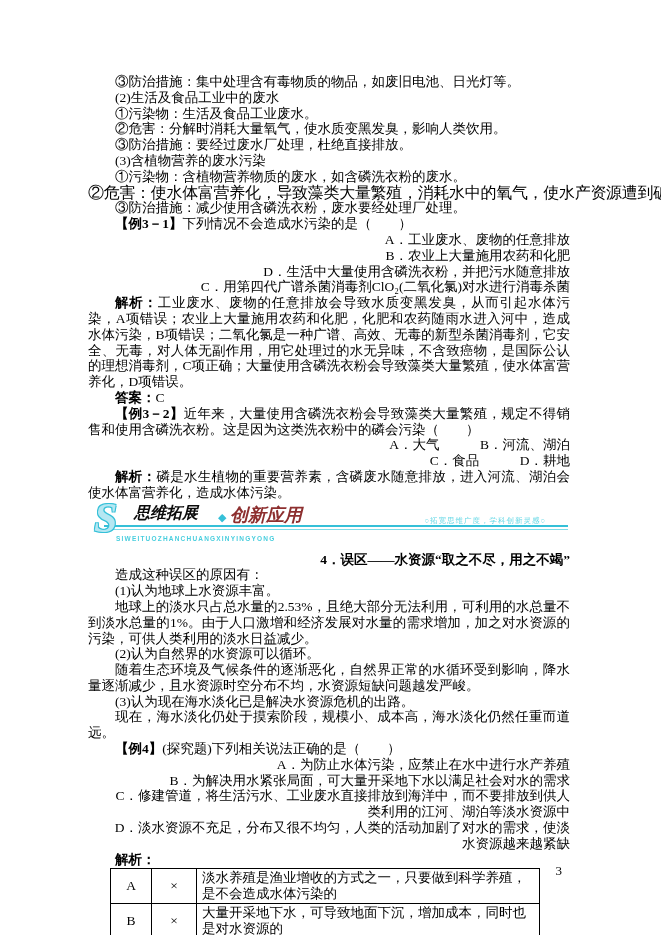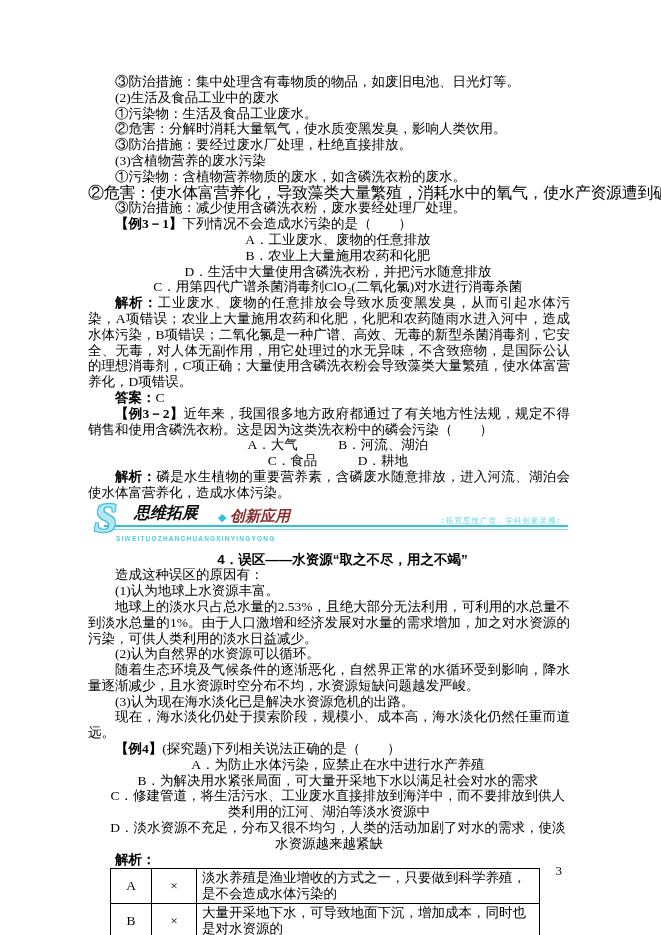--- a/index.html
+++ b/index.html
@@ -11,43 +11,43 @@
     font-family:"Liberation Serif","DejaVu Serif",serif;
     color:#000;
     overflow:hidden;
   }
   .content{
     position:absolute;
     left:88px;top:74px;width:482px;
     font-size:13.5px;line-height:15.8px;
   }
   .para{margin:0;text-indent:2em;text-align:justify;}
-  .para.option{text-indent:1.3em;text-align:center;}
-  .para.heading{font-weight:bold;font-family:Liberation Sans, sans-serif;text-align:center;}
+  .para.option{text-indent:1.3em;text-align:right;}
+  .para.heading{font-weight:bold;font-family:Liberation Serif, serif;text-align:right;}
   .para.tight{font-size:16px;text-indent:0;white-space:nowrap;letter-spacing:-0.3px;}
   .plabel{font-weight:bold;margin-top:41px;}
   
   .banner{position:relative;height:46px;margin:3px 0 2px 0;}
   .banner-rule{position:absolute;left:16px;right:2px;top:21px;height:2px;
     border-top:2px solid #35c0d8;border-bottom:1px solid #7fdbe8;z-index:0;}
   .logo-s{position:absolute;left:6px;top:-6px;z-index:1;
     font-family:"Liberation Serif",serif;font-style:italic;font-weight:bold;
     font-size:42px;line-height:40px;color:#b5e7f2;
     text-shadow:1px 1px 0 #35c0d8,-1px -1px 0 #35c0d8,1px -1px 0 #35c0d8,-1px 1px 0 #35c0d8;}
   .banner-title{position:absolute;left:46px;top:1px;z-index:2;
     font-family:"Liberation Sans","DejaVu Sans",sans-serif;
     font-weight:bold;font-style:italic;font-size:16px;color:#0a0a0a;}
   .banner-diamond{position:absolute;left:130px;top:6px;z-index:2;color:#35c0d8;font-size:11px;}
   .banner-sub{position:absolute;left:142px;top:4px;z-index:2;
     font-family:"Liberation Sans","DejaVu Sans",sans-serif;
-    font-weight:bold;font-style:italic;font-size:15px;color:#8d2f2f;}
+    font-weight:bold;font-style:italic;font-size:18px;color:#8d2f2f;}
   .banner-pinyin{position:absolute;left:28px;top:27px;z-index:2;
     font-family:"Liberation Sans",sans-serif;font-weight:bold;
     font-size:6.5px;letter-spacing:1.2px;color:#49cede;}
-  .banner-tagline{position:absolute;right:8px;top:9px;z-index:2;
+  .banner-tagline{position:absolute;right:24px;top:9px;z-index:2;
     font-family:"Liberation Sans",sans-serif;font-size:7.5px;color:#62d7e5;letter-spacing:1px;}
   
   .ans-table{border-collapse:collapse;margin:1px 0 0 22px;width:430px;
     font-size:13.5px;line-height:15.8px;}
   .ans-table td{border:1px solid #000;padding:1px 5px;vertical-align:middle;}
   .ans-table td.c-opt{width:30px;text-align:center;}
   .ans-table td.c-mark{width:34px;text-align:center;}
   .page-number{position:absolute;right:99px;top:863px;font-size:13px;}
 </style>
 </head>
@@ -66,21 +66,21 @@
         <p class="para body"><b class="plabel"></b><span class="ptext">①污染物：含植物营养物质的废水，如含磷洗衣粉的废水。</span></p>
         <p class="para tight"><b class="plabel"></b><span class="ptext">②危害：使水体富营养化，导致藻类大量繁殖，消耗水中的氧气，使水产资源遭到破坏。</span></p>
         <p class="para body"><b class="plabel"></b><span class="ptext">③防治措施：减少使用含磷洗衣粉，废水要经处理厂处理。</span></p>
         <p class="para body"><b class="plabel">【例3－1】</b><span class="ptext">下列情况不会造成水污染的是（　　）</span></p>
         <p class="para option"><b class="plabel"></b><span class="ptext">A．工业废水、废物的任意排放</span></p>
         <p class="para option"><b class="plabel"></b><span class="ptext">B．农业上大量施用农药和化肥</span></p>
         <p class="para option"><b class="plabel"></b><span class="ptext">D．生活中大量使用含磷洗衣粉，并把污水随意排放</span></p>
         <p class="para option"><b class="plabel"></b><span class="ptext">C．用第四代广谱杀菌消毒剂ClO₂(二氧化氯)对水进行消毒杀菌</span></p>
         <p class="para body"><b class="plabel">解析：</b><span class="ptext">工业废水、废物的任意排放会导致水质变黑发臭，从而引起水体污染，A项错误；农业上大量施用农药和化肥，化肥和农药随雨水进入河中，造成水体污染，B项错误；二氧化氯是一种广谱、高效、无毒的新型杀菌消毒剂，它安全、无毒，对人体无副作用，用它处理过的水无异味，不含致癌物，是国际公认的理想消毒剂，C项正确；大量使用含磷洗衣粉会导致藻类大量繁殖，使水体富营养化，D项错误。</span></p>
         <p class="para body"><b class="plabel">答案：</b><span class="ptext">C</span></p>
-        <p class="para body"><b class="plabel">【例3－2】</b><span class="ptext">近年来，我国很多地方政府都通过了有关地方性法规，规定不得销售和使用含磷洗衣粉。这是因为这类洗衣粉中的磷会污染（　　）</span></p>
+        <p class="para body"><b class="plabel">【例3－2】</b><span class="ptext">近年来，大量使用含磷洗衣粉会导致藻类大量繁殖，规定不得销售和使用含磷洗衣粉。这是因为这类洗衣粉中的磷会污染（　　）</span></p>
         <p class="para option"><b class="plabel"></b><span class="ptext">A．大气　　　B．河流、湖泊</span></p>
         <p class="para option"><b class="plabel"></b><span class="ptext">C．食品　　　D．耕地</span></p>
         <p class="para body"><b class="plabel">解析：</b><span class="ptext">磷是水生植物的重要营养素，含磷废水随意排放，进入河流、湖泊会使水体富营养化，造成水体污染。</span></p>
       </div>
 
     <div class="banner">
       <div class="banner-rule"></div>
       <span class="logo-s">S</span>
       <span class="banner-title">思维拓展</span>
       <span class="banner-diamond">◆</span>

